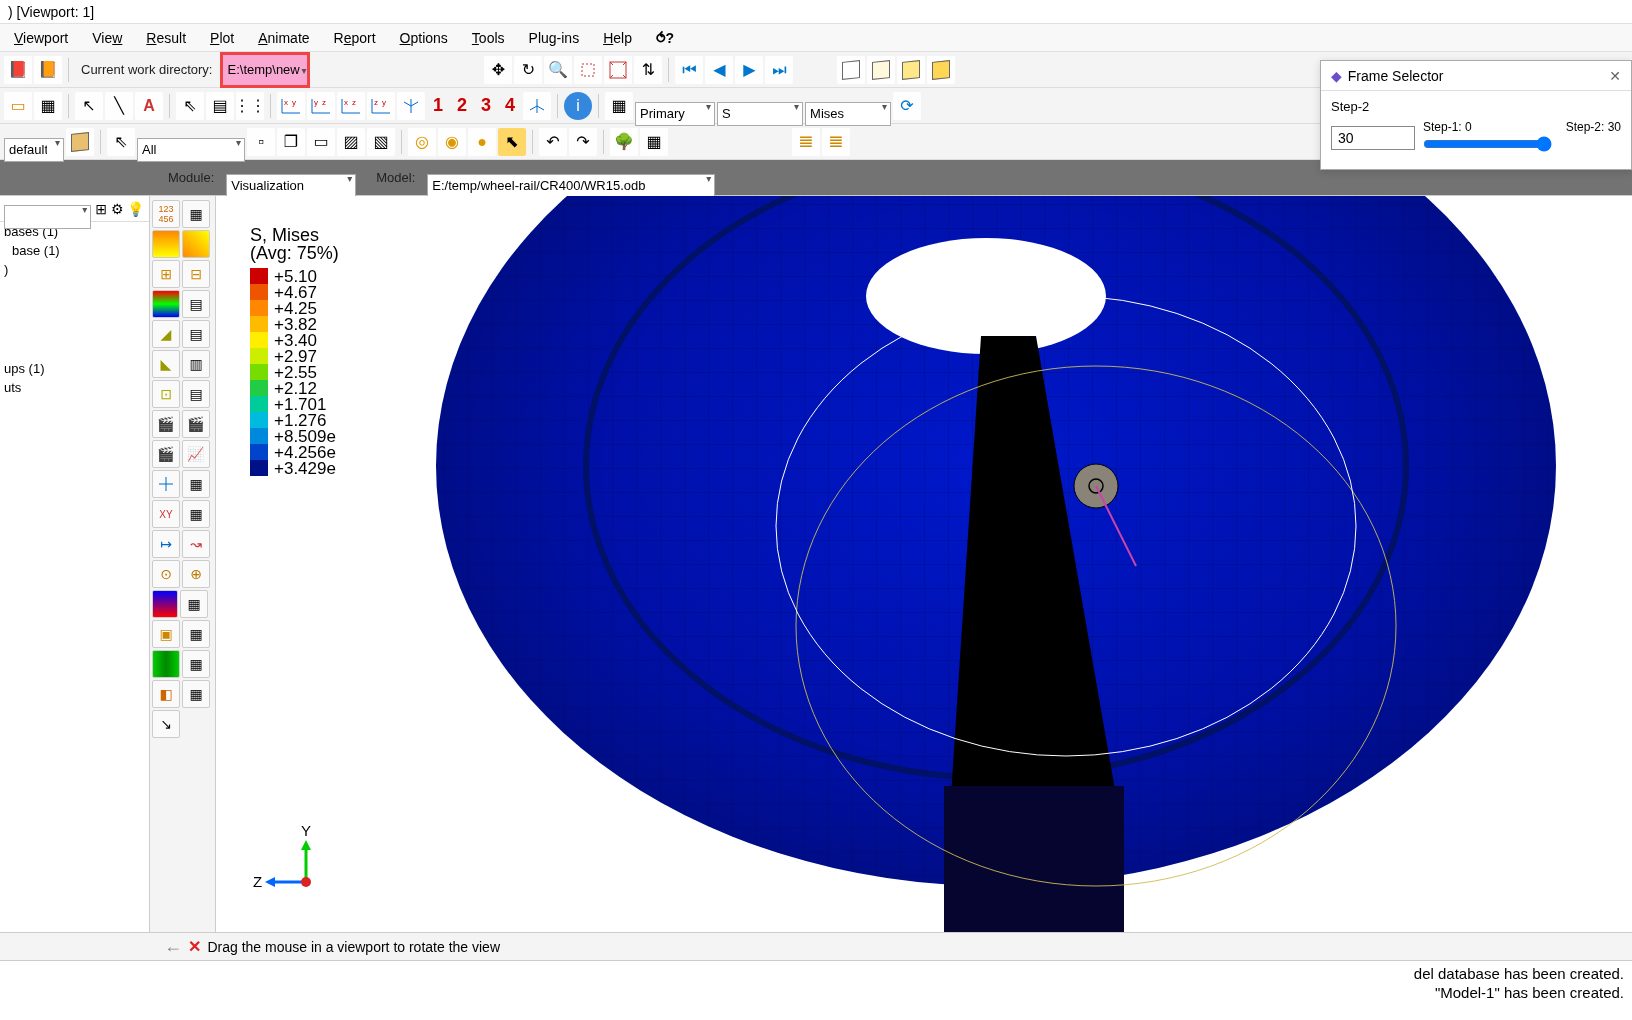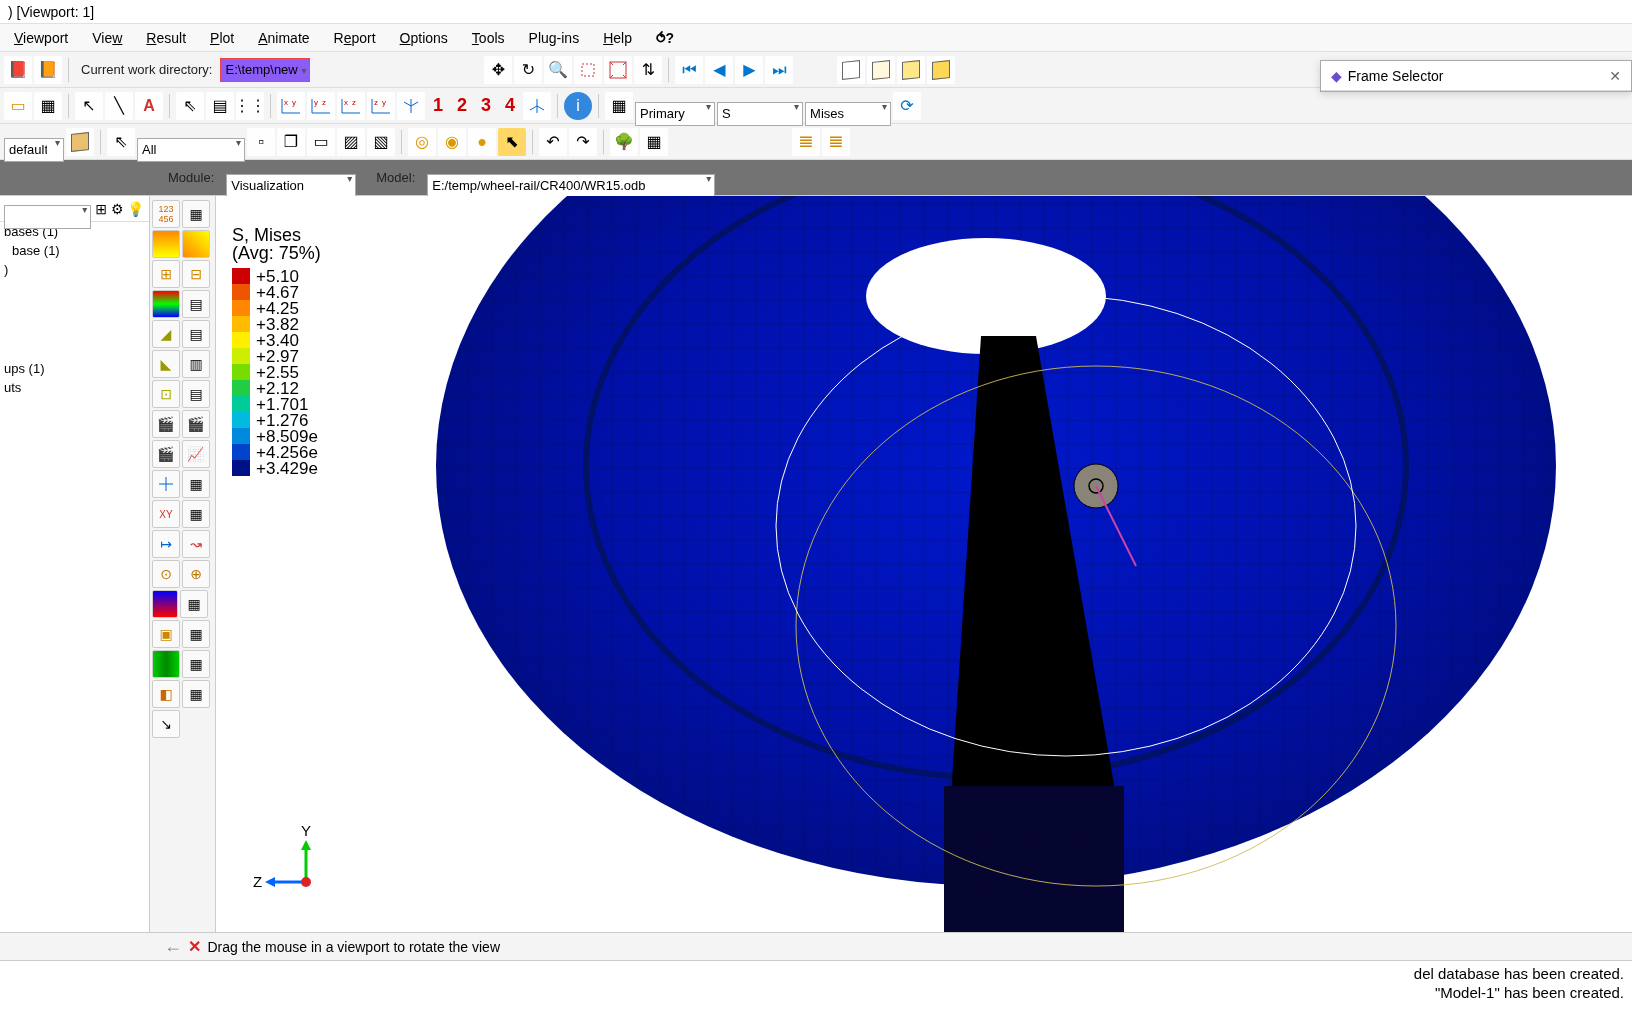--- a/index.html
+++ b/index.html
@@ -5,32 +5,32 @@
 * { box-sizing: border-box; margin: 0; padding: 0; font-family: "Segoe UI", Tahoma, sans-serif; }
 body { width: 1632px; height: 1020px; background: #f0f0f0; overflow: hidden; position: relative; }
 .titlebar { height: 24px; background: #fff; border-bottom: 1px solid #e0e0e0; padding: 2px 8px; font-size: 14px; display: flex; align-items: center; }
 .menubar { height: 28px; background: #f8f8f8; border-bottom: 1px solid #e0e0e0; display: flex; align-items: center; padding: 0 4px; gap: 4px; }
 .menu-item { padding: 4px 10px; font-size: 14px; cursor: default; }
 .underline { text-decoration: underline; }
 .toolbar-row { height: 36px; background: #f4f4f4; border-bottom: 1px solid #ddd; display: flex; align-items: center; padding: 2px 4px; gap: 2px; }
 .tb-btn { width: 28px; height: 28px; border: 1px solid transparent; display: inline-flex; align-items: center; justify-content: center; cursor: pointer; background: #fefefe; border-radius: 2px; font-size: 16px; }
 .tb-sep { width: 1px; height: 24px; background: #ccc; margin: 0 4px; }
 .tb-label { font-size: 13px; padding: 0 6px; color: #222; }
-.tb-input { height: 24px; border: 1px solid #ef4444; padding: 0 4px; font-size: 13px; background: #8b5cf6; }
+.tb-input { height: 36px; border: 3px solid #ef4444; padding: 0 4px; font-size: 13px; background: #f9a8d4; }
 .tb-select { height: 24px; border: 1px solid #aaa; font-size: 13px; background: #fff; padding: 0 16px 0 4px; appearance: none; position: relative; margin-top: 16px; }
 .select-wrap { position: relative; display: inline-block; }
 .select-wrap::after { content: "▾"; position: absolute; right: 4px; top: 50%; transform: translateY(-50%); font-size: 10px; pointer-events: none; color: #555; }
 .red-num { color: #c00; font-weight: bold; font-size: 18px; padding: 0 6px; cursor: pointer; }
 .main-content { display: flex; height: calc(100% - 24px - 28px - 36px - 36px - 36px - 36px - 28px - 60px); }
 .left-panel { width: 150px; background: #fff; border-right: 1px solid #ccc; overflow: hidden; }
 .tree-row { font-size: 13px; padding: 2px 4px; white-space: nowrap; }
 .tool-palette { width: 66px; background: #f4f4f4; border-right: 1px solid #ccc; padding: 4px 2px; display: flex; flex-wrap: wrap; gap: 2px; align-content: flex-start; }
 .pal-btn { width: 28px; height: 28px; border: 1px solid #ccc; background: #fafafa; display: flex; align-items: center; justify-content: center; font-size: 14px; cursor: pointer; border-radius: 2px; }
 .viewport { flex: 1; background: #fff; position: relative; overflow: hidden; }
-.legend { position: absolute; left: 16px; top: 30px; font-family: "Courier New", monospace; font-size: 17px; line-height: 1.0; }
+.legend { position: absolute; left: 34px; top: 30px; font-family: "Courier New", monospace; font-size: 17px; line-height: 1.0; }
 .legend-title { font-size: 18px; }
 .legend-row { display: flex; align-items: center; height: 16px; }
 .legend-swatch { width: 18px; height: 16px; display: inline-block; }
 .legend-val { padding-left: 6px; }
 .triad { position: absolute; left: 35px; bottom: 20px; }
 .status-row { height: 28px; background: #f4f4f4; border-top: 1px solid #ccc; display: flex; align-items: center; padding: 0 8px; gap: 6px; font-size: 14px; }
 .cli-area { height: 60px; background: #fff; border-top: 1px solid #ccc; font-family: "Courier New", monospace; font-size: 15px; padding: 4px 8px; white-space: pre; overflow: hidden; text-align: right; }
 .frame-selector { position: absolute; top: 60px; right: 0; width: 312px; background: #fff; border: 1px solid #aaa; box-shadow: 0 2px 8px rgba(0,0,0,0.15); z-index: 100; }
 .fs-title { height: 30px; display: flex; align-items: center; padding: 0 10px; font-size: 14px; border-bottom: 1px solid #ddd; }
 .fs-title .close-x { margin-left: auto; cursor: pointer; font-size: 14px; color: #666; }
@@ -382,13 +382,26 @@
 
 <div class="cli-area"><span>del database has been created.</span>
 <span>  "Model-1" has been created.</span></div>
 
 <div class="frame-selector">
   <div class="fs-title">
     <span style="color:#6b4ecc;margin-right:6px">◆</span>
     <span>Frame Selector</span>
     <span class="close-x">✕</span>
   </div>
+  <div class="fs-body">
+    <div>Step-2</div>
+    <div class="fs-row">
+      <input class="fs-input" value="30" style="">
+      <div style="flex:1">
+        <div class="fs-labels">
+          <span>Step-1: 0</span>
+          <span>Step-2: 30</span>
+        </div>
+        <input type="range" min="0" max="30" value="30" class="fs-slider" style="">
+      </div>
+    </div>
+  </div>
 </div>
 
 </body></html>

